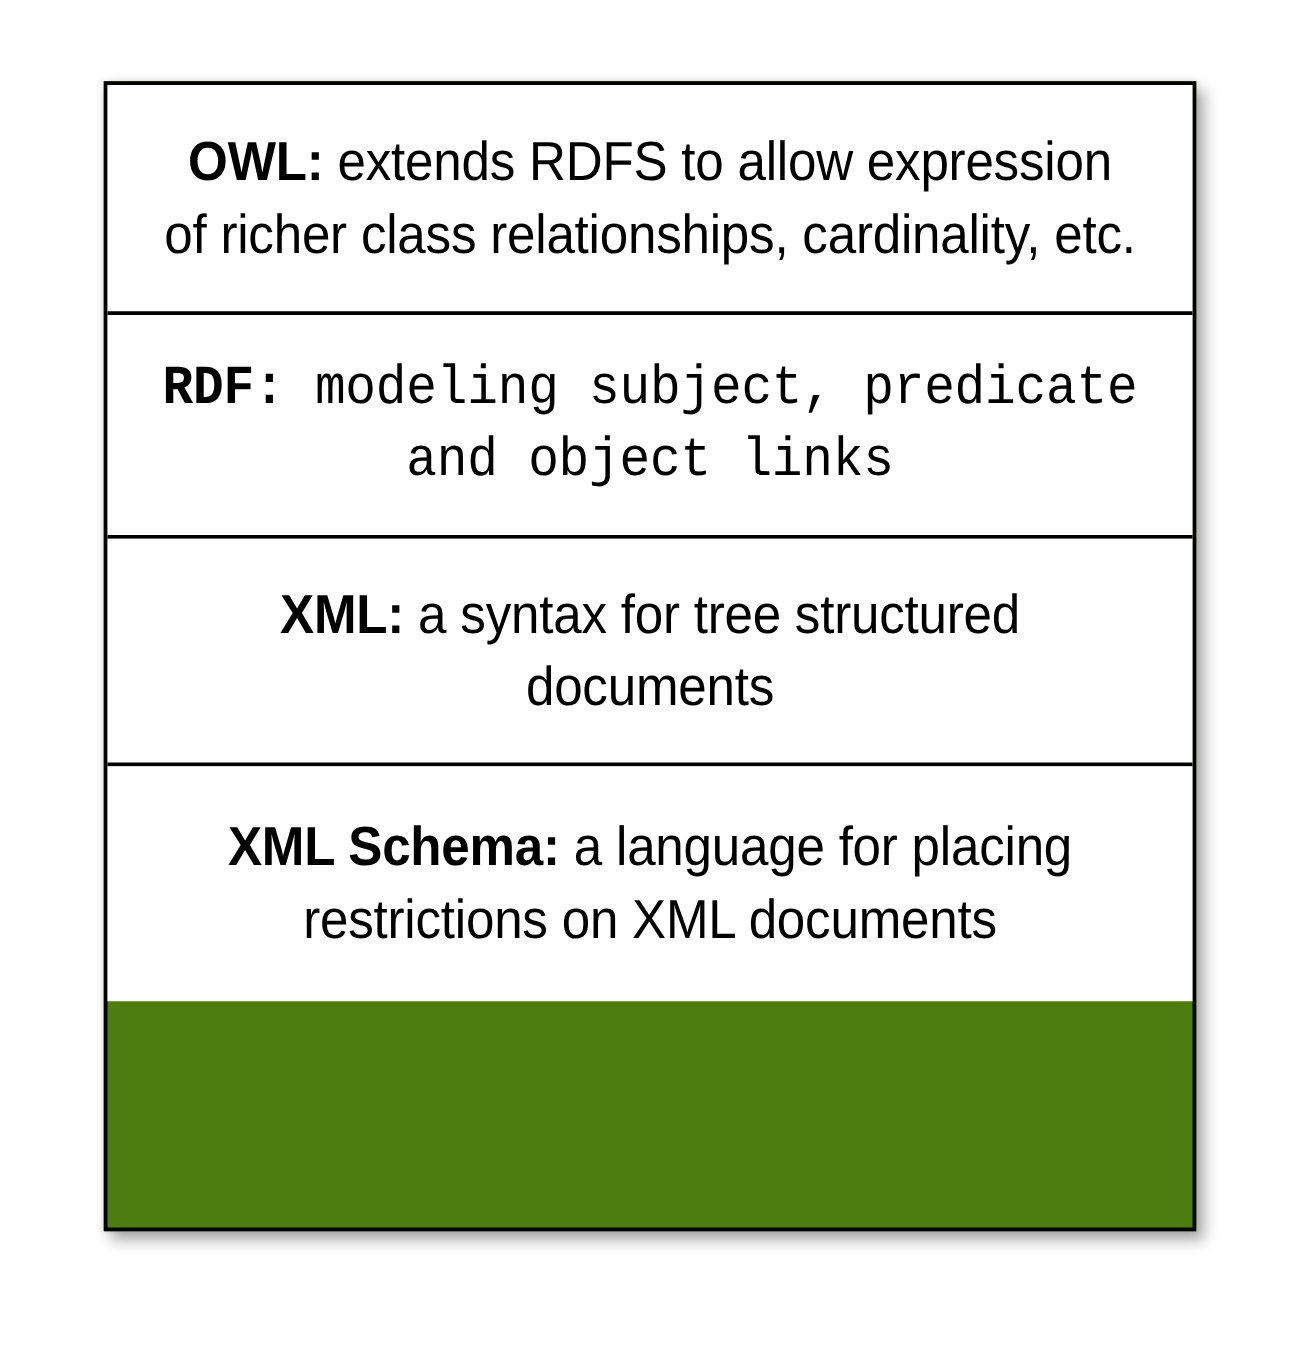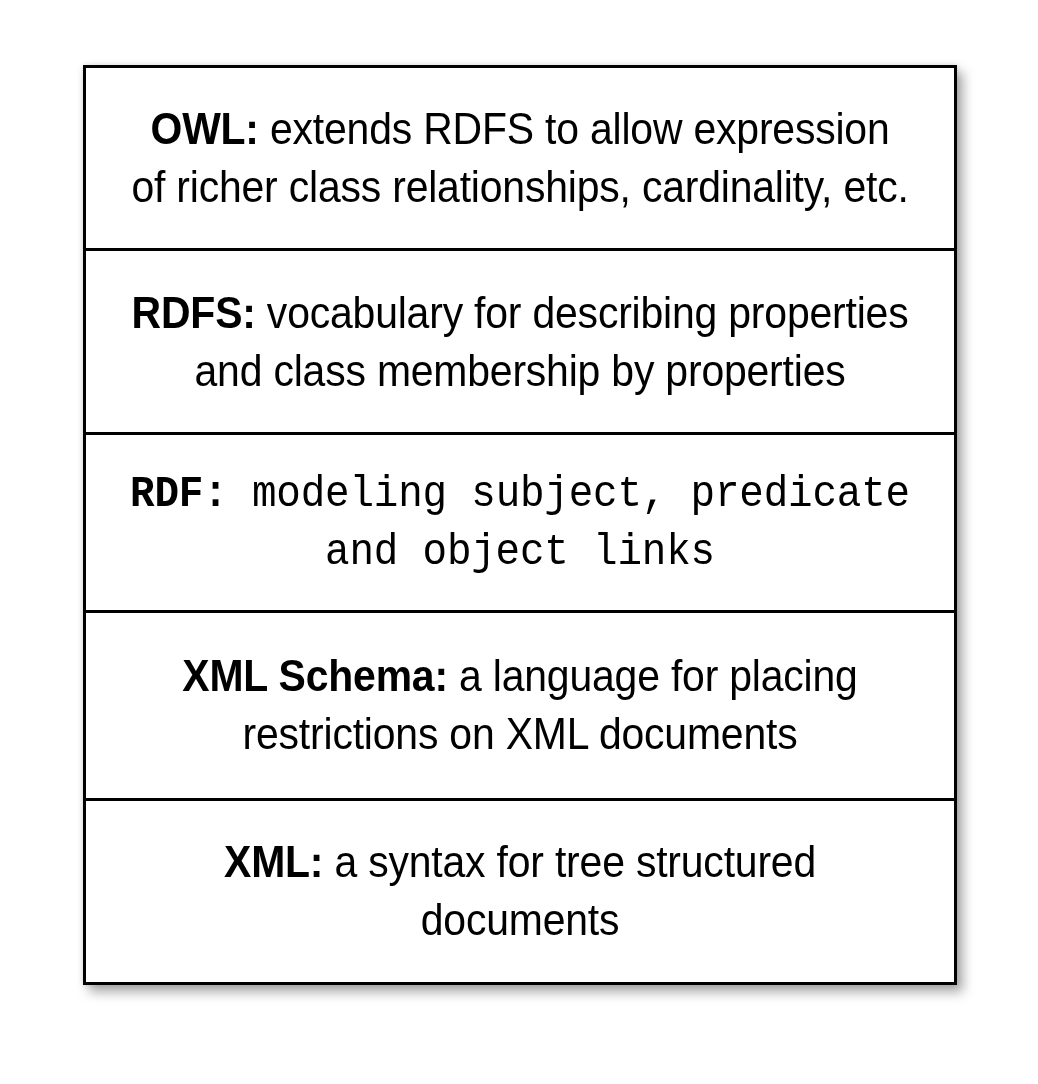--- a/index.html
+++ b/index.html
@@ -87,38 +87,33 @@
 <div class="stage">
 
   <div class="layer-stack">
 
     <div class="layer-row r0">
       <div class="layer-text">
         <span class="layer-term">OWL</span><span class="layer-term">:</span><span class="layer-desc"> extends RDFS to allow expression of richer class relationships, cardinality, etc.</span>
       </div>
     </div>
 
-    <div class="layer-row r1">
-      <div class="layer-text">
-        <span class="layer-term">RDFS</span><span class="layer-term">:</span><span class="layer-desc"> vocabulary for describing properties and class membership by properties</span>
-      </div>
-    </div>
 
     <div class="layer-row r2">
       <div class="layer-text">
         <span class="layer-term">RDF</span><span class="layer-term">:</span><span class="layer-desc"> modeling subject, predicate and object links</span>
+      </div>
+    </div>
+
+    <div class="layer-row r4">
+      <div class="layer-text">
+        <span class="layer-term">XML</span><span class="layer-term">:</span><span class="layer-desc"> a syntax for tree structured documents</span>
       </div>
     </div>
 
     <div class="layer-row r3">
       <div class="layer-text">
         <span class="layer-term">XML Schema</span><span class="layer-term">:</span><span class="layer-desc"> a language for placing restrictions on XML documents</span>
       </div>
     </div>
 
-    <div class="layer-row r4">
-      <div class="layer-text">
-        <span class="layer-term">XML</span><span class="layer-term">:</span><span class="layer-desc"> a syntax for tree structured documents</span>
-      </div>
-    </div>
-
   </div>
 </div>
 
 </body></html>

